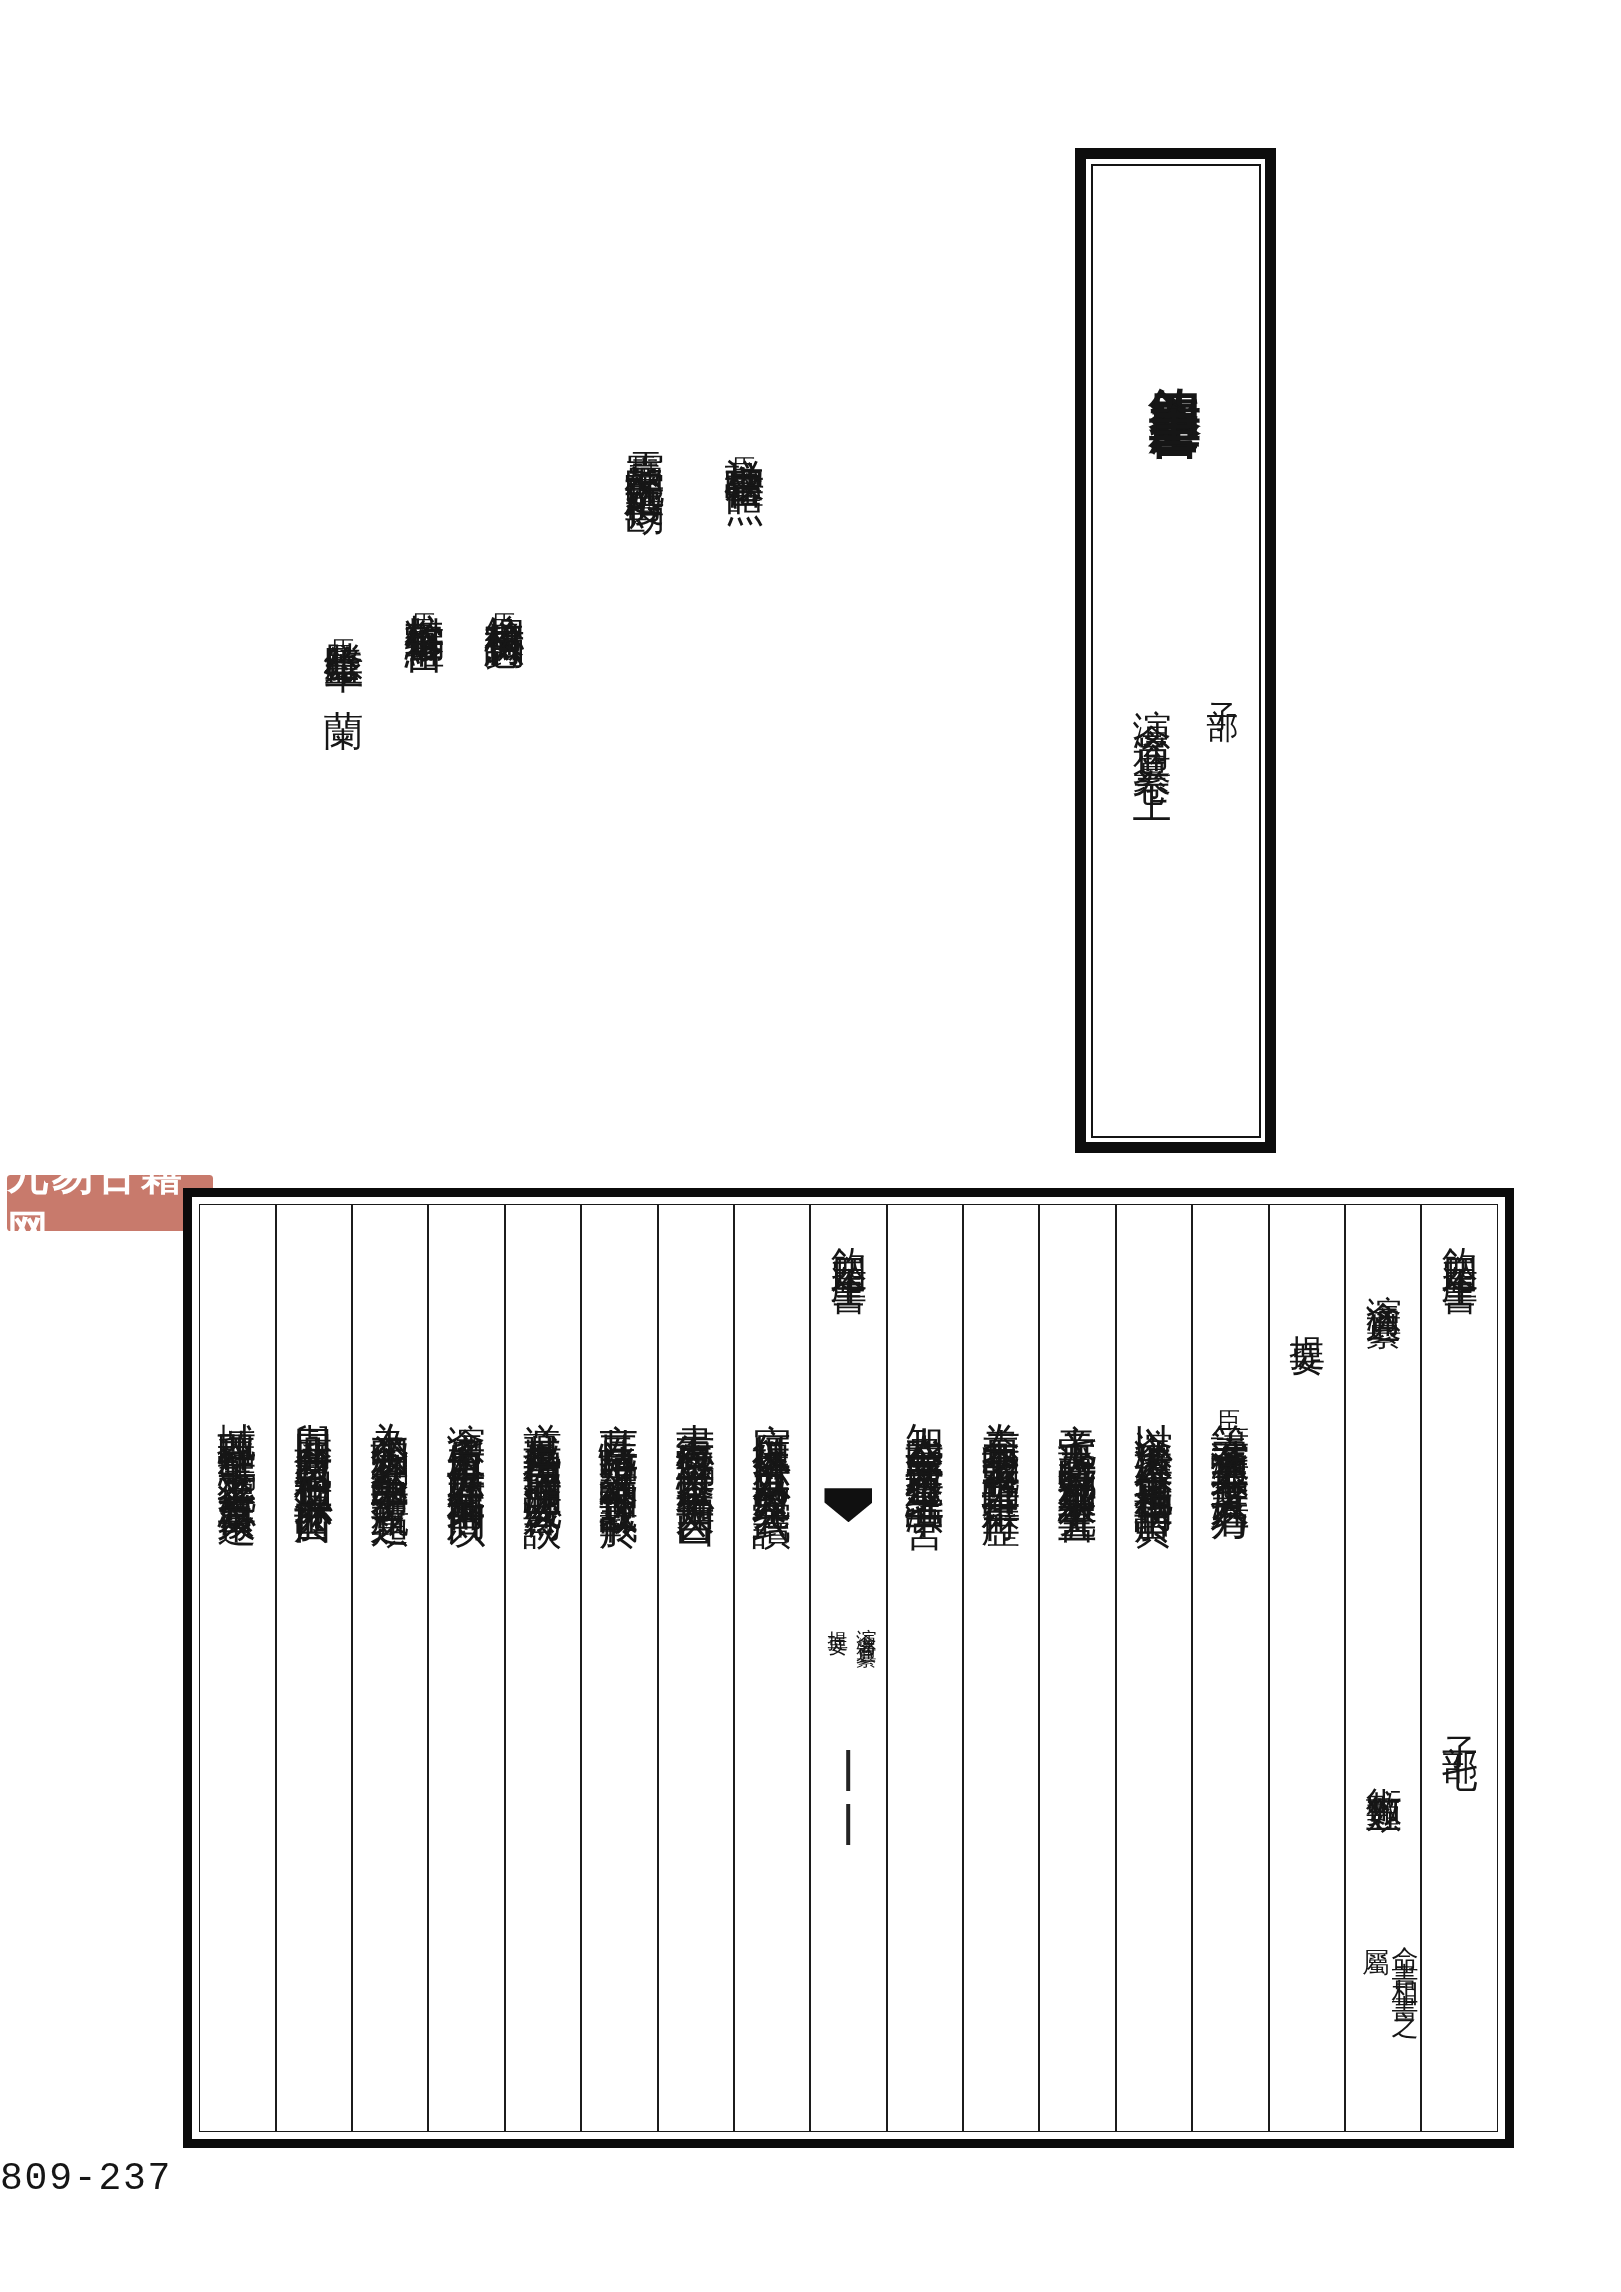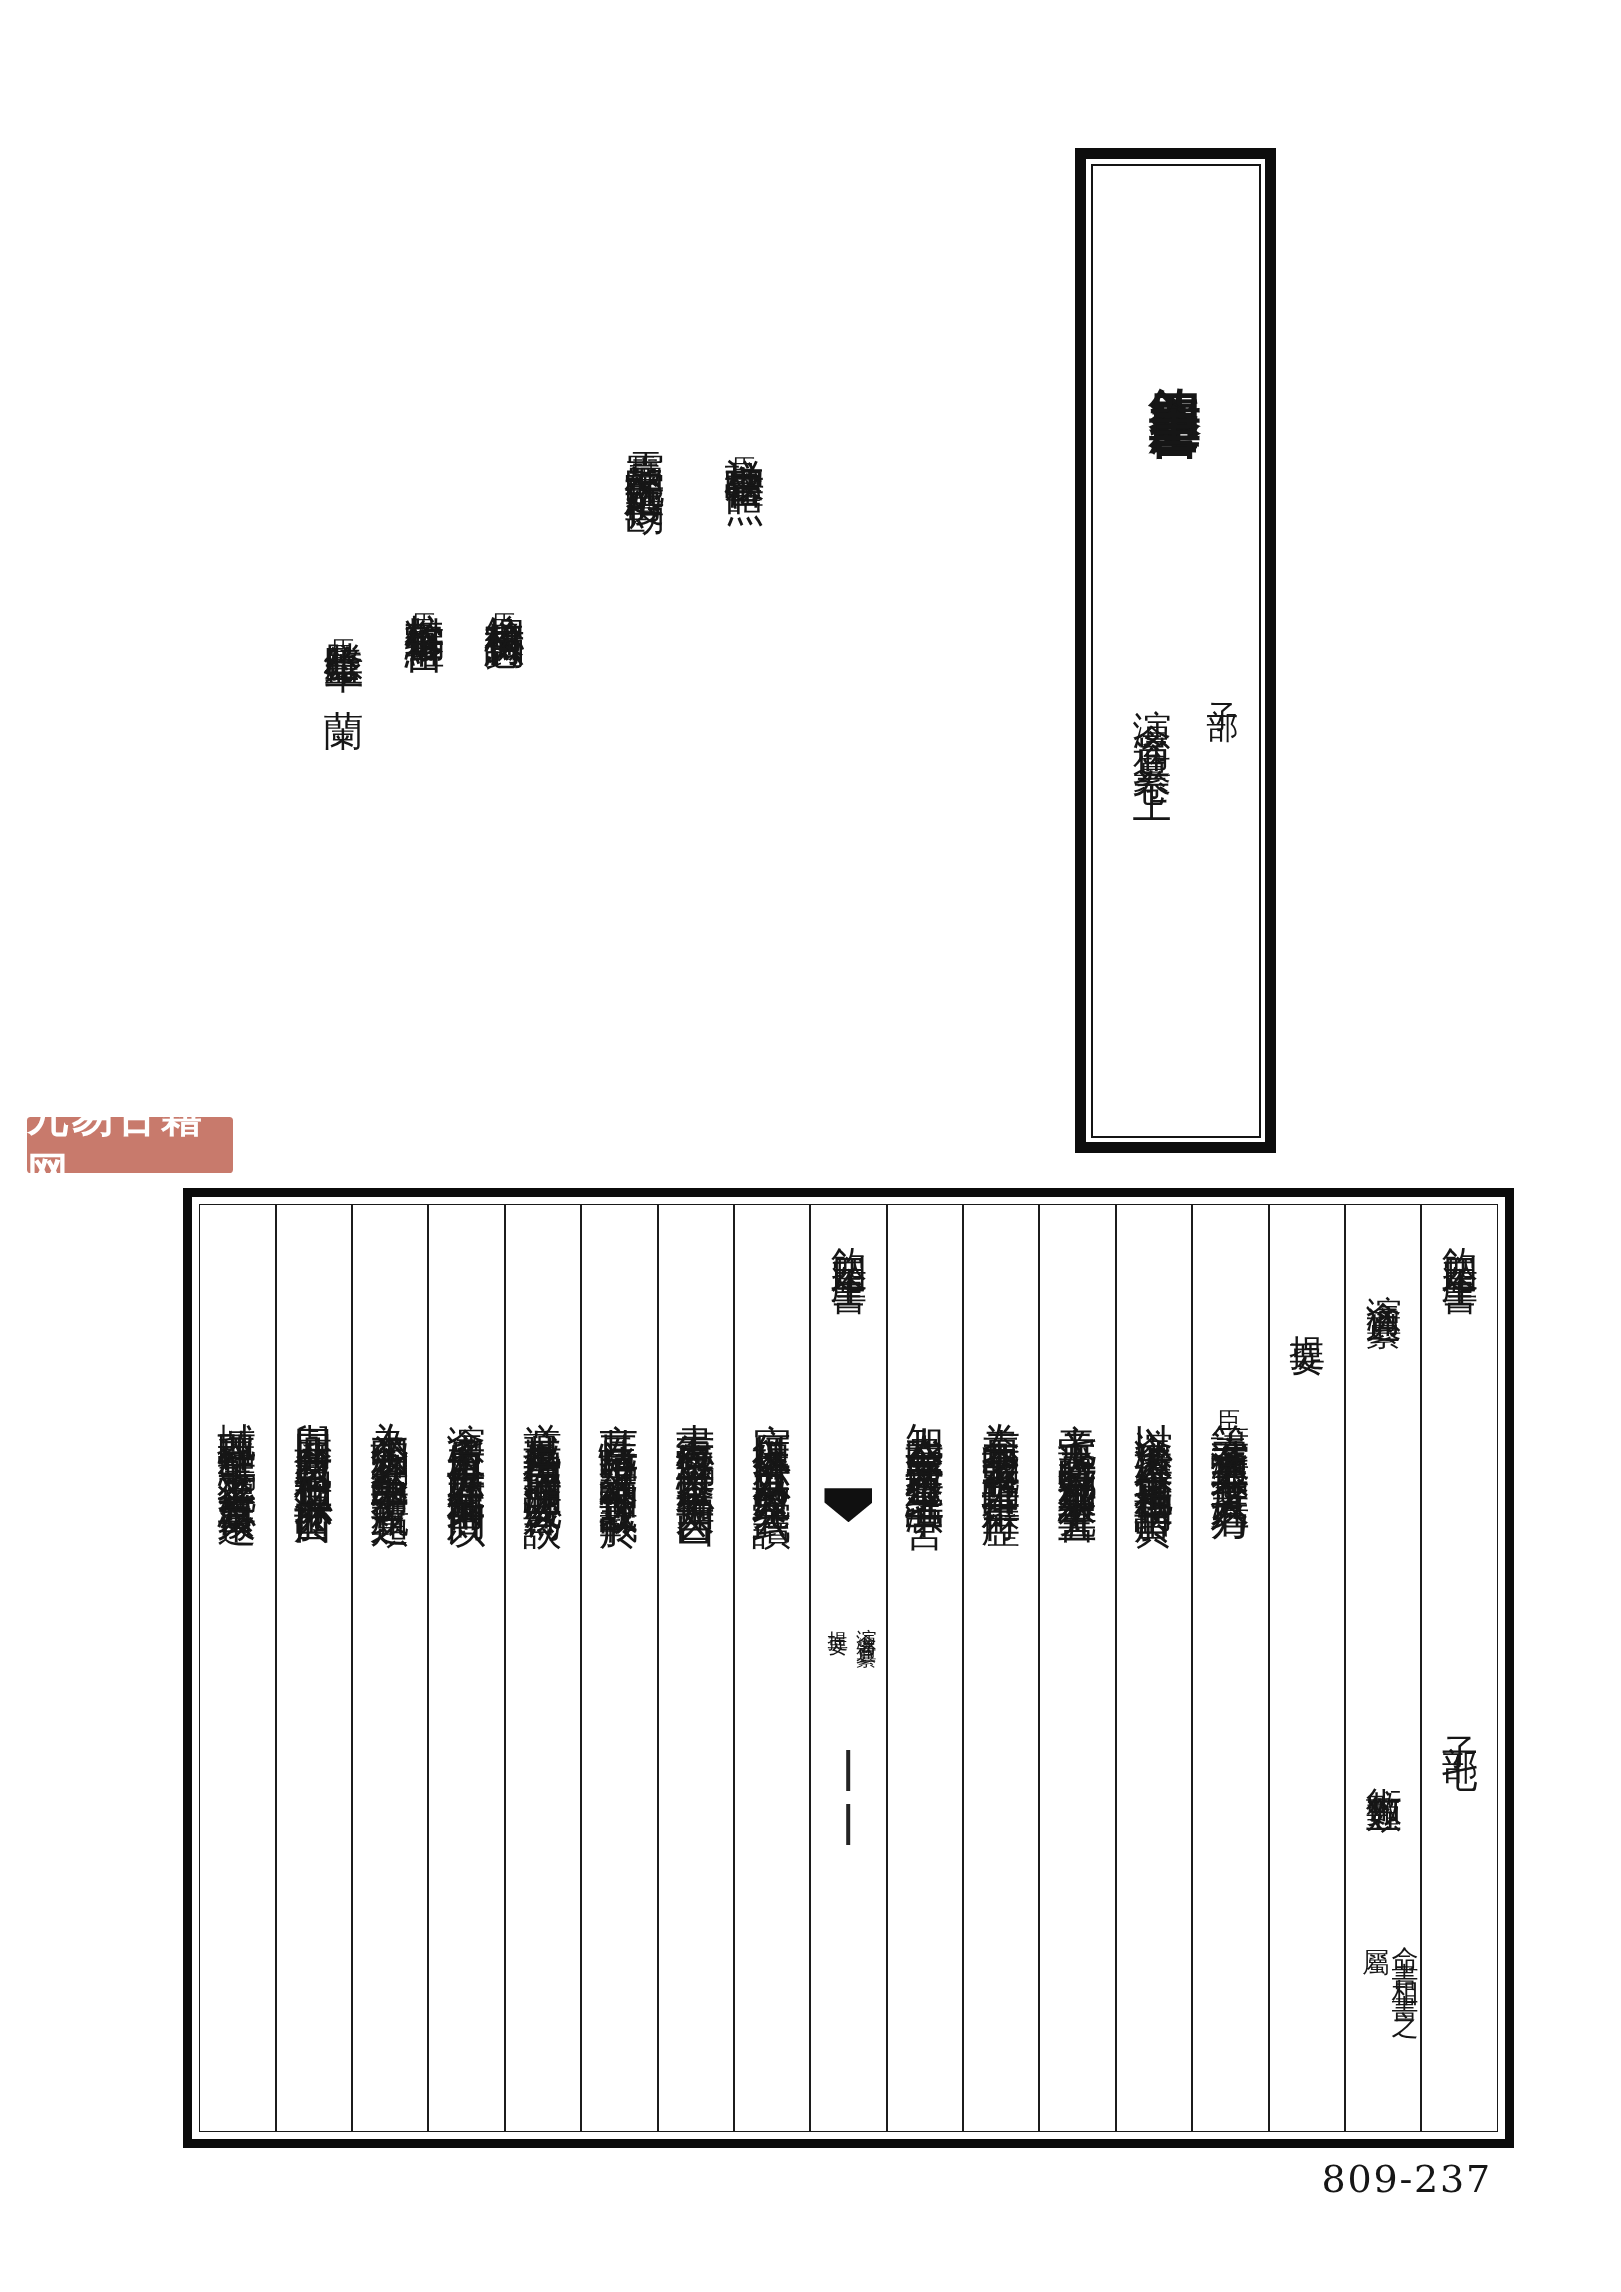--- a/index.html
+++ b/index.html
@@ -23,25 +23,25 @@
   .off-a { left:716px; top:426px; }
   .off-b { left:616px; top:419px; letter-spacing:6.3px; }
   .off-c { left:476px; top:582px; }
   .off-d { left:396px; top:582px; }
   .off-e { left:315px; top:610px; }
   .chen-small { font-size:23px; letter-spacing:0.9px; }
   .gap-a { margin-top:12.5px; display:inline-block; }
   .gap-e { margin-top:54px; display:inline-block; }
 
   
-  .watermark { position:absolute; left:7.2px; top:1117px; width:206px; height:56px;
+  .watermark { position:absolute; left:7.2px; top:1175px; width:206px; height:56px;
                background:#c87a6c; border-radius:3.6px; color:#ffffff;
                font-family:"DejaVu Sans","Liberation Sans",sans-serif;
                font-size:41px; font-weight:bold; letter-spacing:3.6px;
-               display:flex; align-items:center; justify-content:center;margin-left:20px; }
+               display:flex; align-items:center; justify-content:center; }
 
   
   .abs-table { position:absolute; left:183px; top:1188px; width:1331px; height:960px;
                border:9px solid #0b0b0b; background:#fff; }
   .cols { position:absolute; inset:7.2px; border:1.8px solid #1a1a1a;
           display:flex; flex-direction:row-reverse; }
   .col { flex:1 1 0; position:relative; border-left:2.7px solid #1c1c1c; }
   .col:last-child { border-left:none; }
 
   .tcol { display:flex; justify-content:center; padding-top:187px; }
@@ -61,22 +61,22 @@
   .fishtail { position:absolute; top:283px; left:50%; transform:translateX(-50%);
               width:48px; height:34px; background:#101010;
               clip-path:polygon(0 0,100% 0,100% 42%,50% 100%,0 42%); }
   .fold-small-title { position:absolute; left:41px; top:407px; font-size:20.6px; letter-spacing:6.3px; }
   .fold-small-label { position:absolute; left:12.5px; top:410px; font-size:20.6px; letter-spacing:6.3px; }
   .fold-dash { position:absolute; left:50%; transform:translateX(-50%);
                width:3.6px; height:41px; background:#242424; }
   .fold-dash.d1 { top:545px; } .fold-dash.d2 { top:599px; }
 
   
-  .page-number { position:absolute; left:0; top:2157px; width:1492px; text-align:right;
-                 font-size:38px; letter-spacing:1.8px; }
+  .page-number { position:absolute; left:0; top:2157px; width:1492px; text-align:left;
+                 font-size:38px; letter-spacing:1.8px;font-family:Liberation Mono, monospace; }
 </style>
 </head>
 <body>
 
 <div class="title-box">
   <div class="inner-line"></div>
   <div class="title-main vtext">欽定四庫全書</div>
   <div class="title-category vtext">子部</div>
   <div class="title-volume vtext">演禽通纂卷上</div>
 </div>

